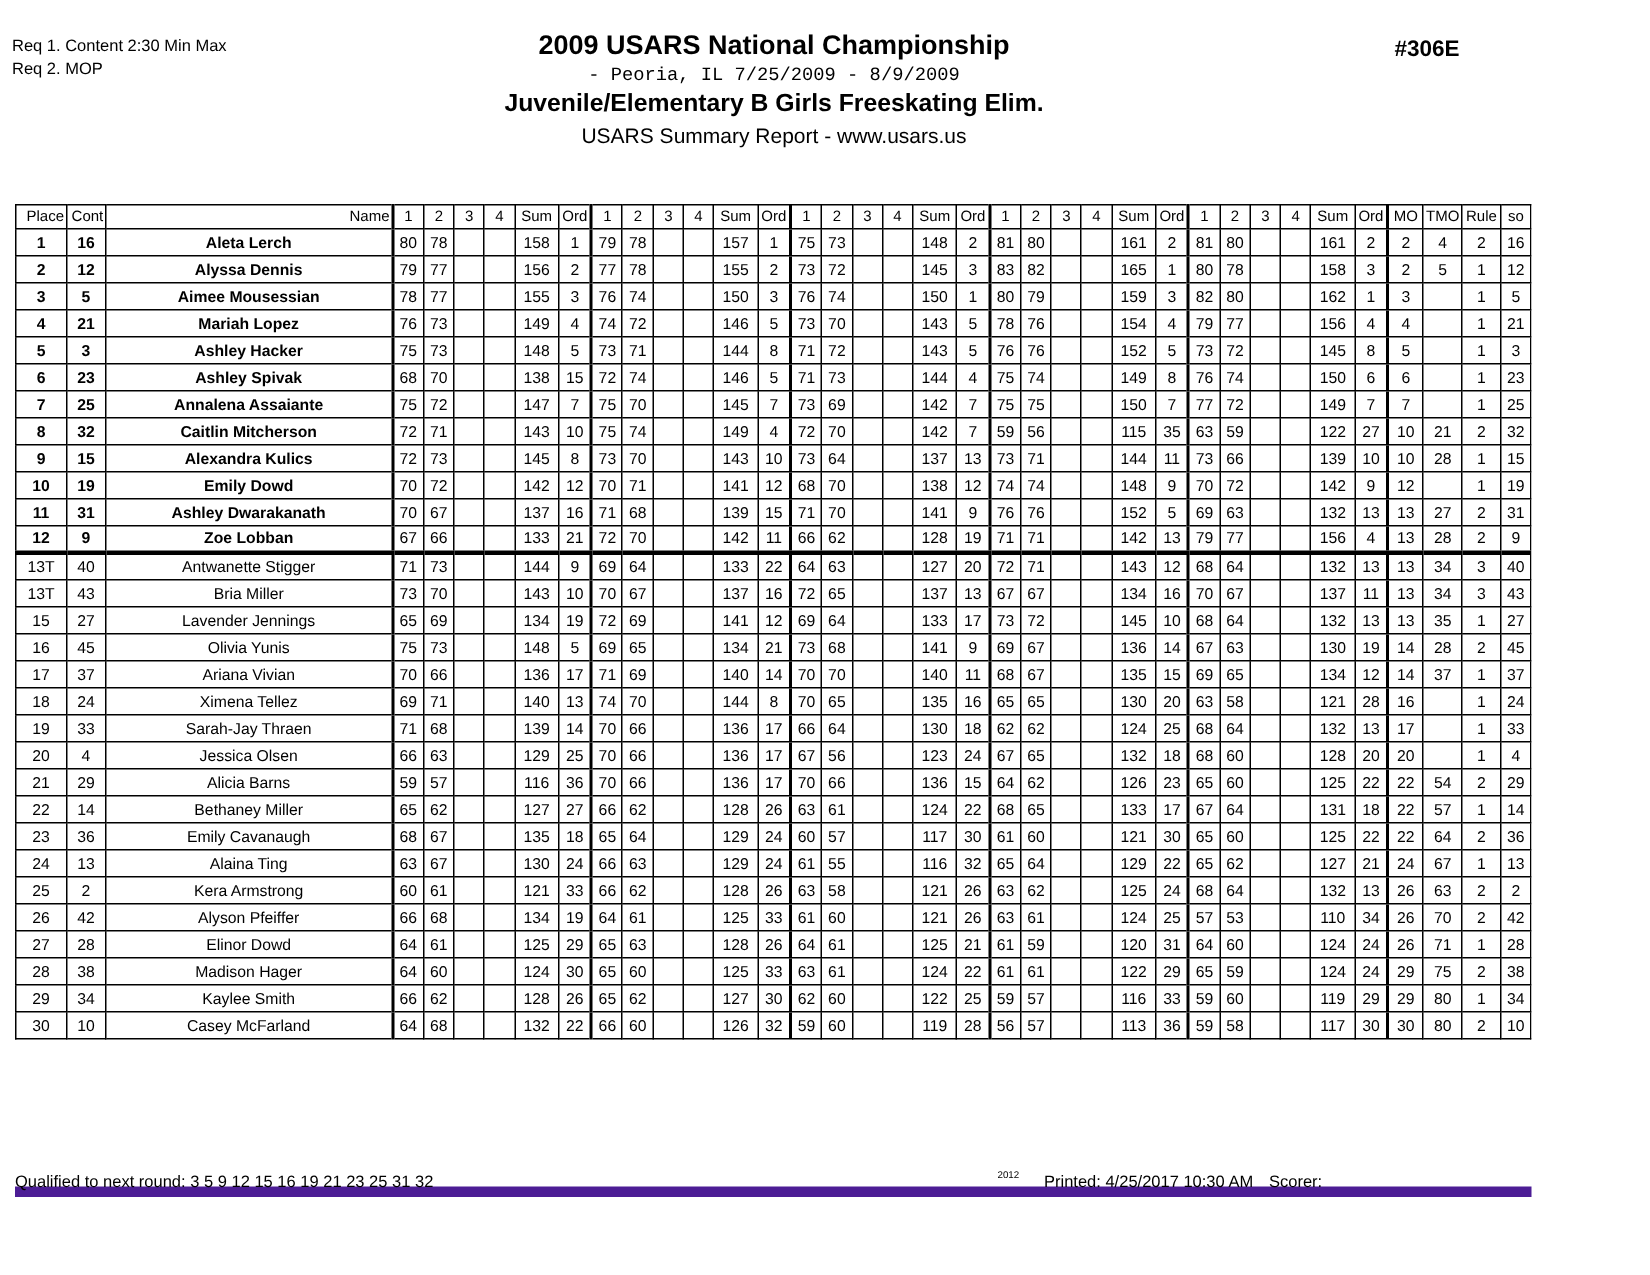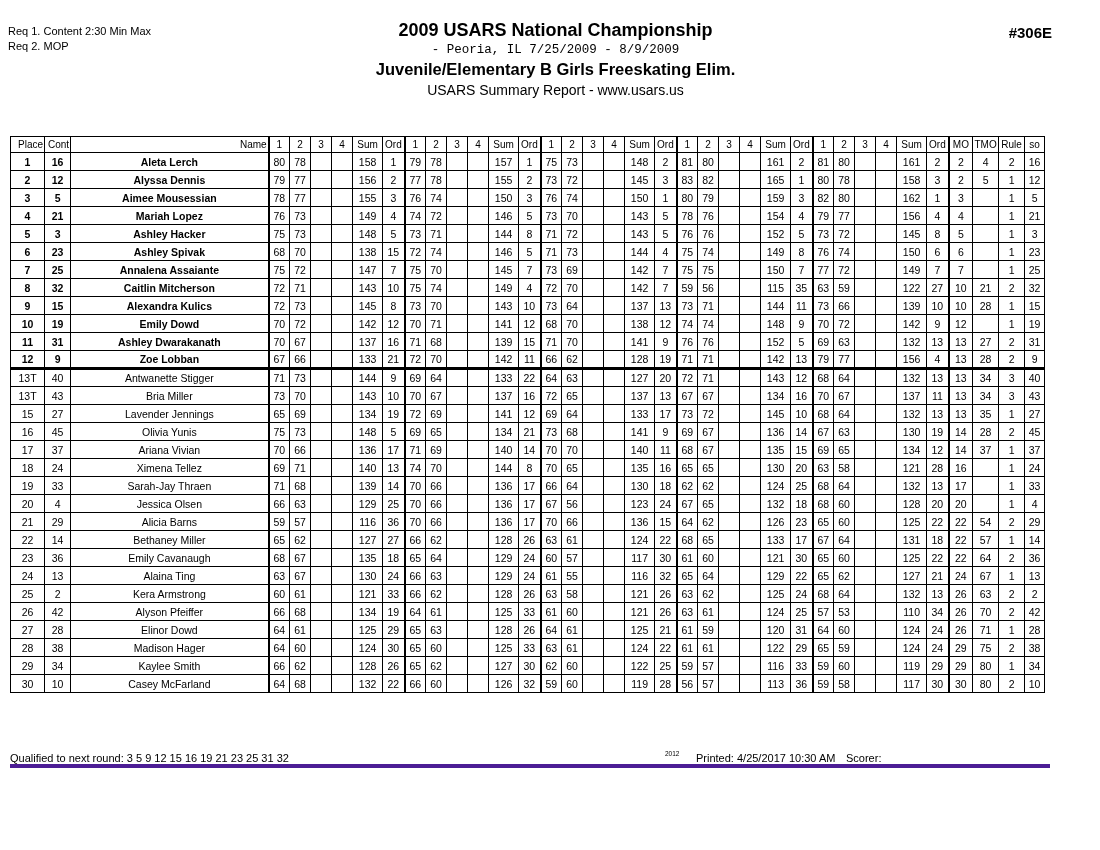--- a/index.html
+++ b/index.html
@@ -1,18 +1,18 @@
 <!DOCTYPE html>
 <html><head>
 <meta charset="utf-8">
 <style>
   * { box-sizing: border-box; }
   html,body { margin:0; padding:0; background:#fff; }
   body { font-family:"Liberation Sans", sans-serif; color:#000; }
-  .page { position:relative; width:1100px; height:850px; background:#fff; overflow:hidden; }
+  .page { position:relative; width:1021px; height:850px; background:#fff; overflow:hidden; }
 
   .req { position:absolute; top:24px; left:8px; font-size:11px; line-height:1.35; }
   .titles { position:absolute; top:20px; left:0; width:100%; text-align:center;padding-left:11px; }
   .t1 { font-size:18px; font-weight:bold; }
   .t2 { font-size:12.5px; margin-top:2px;font-family:Liberation Mono, monospace; }
   .t3 { font-size:16.5px; font-weight:bold; margin-top:3px;text-align:center; }
   .t4 { font-size:14px; margin-top:3px; }
   .eventnum { position:absolute; top:24px; right:48px; font-size:15px; font-weight:bold; }
 
   table.results { position:absolute; top:136px; left:10px; border-collapse:collapse; table-layout:fixed; }
@@ -24,21 +24,21 @@
   table.results thead th.jname { font-size:11px; text-align:left; padding-left:4px; }
   table.results thead th.lh { text-align:right; padding-left:3px; }
   table.results tbody td { height:18px; }
   .nb { border:none !important; background:#fff; }
   .jstart { border-left:2px solid #000 !important; }
   td.name { text-align:left; padding-left:4px; font-size:11px; }
   tr.q td.place, tr.q td.cont, tr.q td.name { font-weight:bold; }
   td.ord { font-weight:bold; }
   tr.cutoff td { border-top:3px solid #000; }
 
-  .footer { position:absolute; top:750px; left:10px; width:1040px; height:18px; border-bottom:4px solid #4c1d95; }
+  .footer { position:absolute; top:780px; left:10px; width:1040px; height:18px; border-bottom:7px solid #4c1d95; }
   .f-qual   { position:absolute; left:0;   top:2px; font-size:11px; }
   .f-ver    { position:absolute; left:655px; top:0; font-size:6.5px; }
   .f-printed{ position:absolute; left:686px; top:2px; font-size:11px; }
   .f-scorer { position:absolute; left:836px; top:2px; font-size:11px; }
 </style>
 </head>
 <body>
 
 <div class="page">
 

